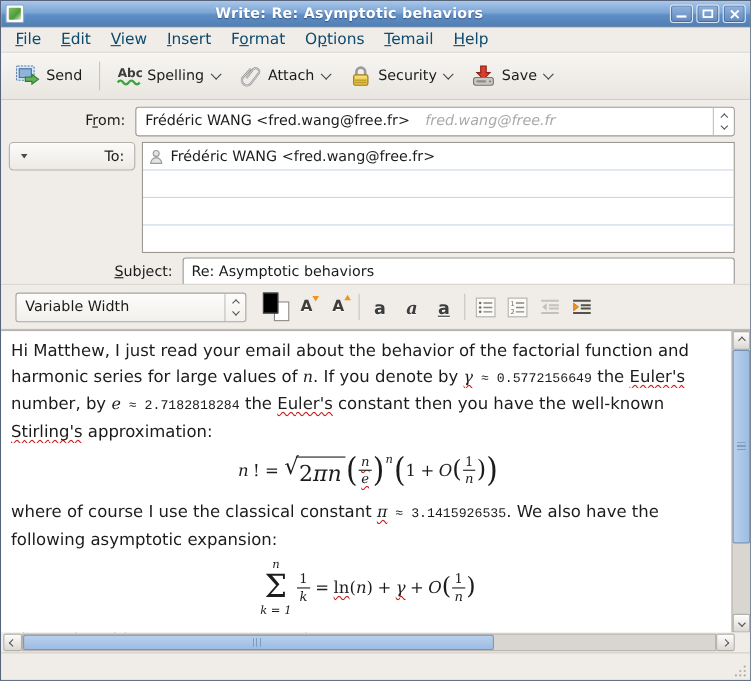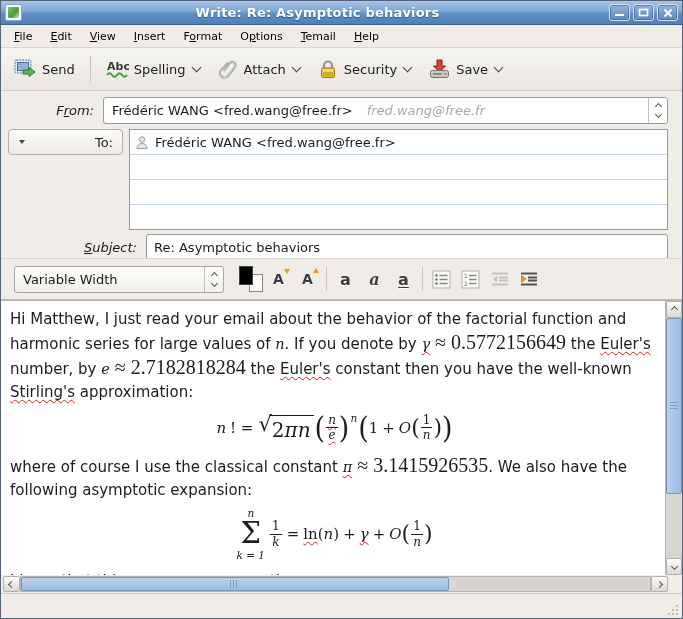--- a/index.html
+++ b/index.html
@@ -21,36 +21,36 @@
     text-shadow:0 1px 1px rgba(20,40,80,.55); letter-spacing:.2px; }
   .win-controls { display:flex; gap:3px; }
   .win-btn { width:21px; height:17px; border-radius:3px; border:1px solid #d9e5f4;
     background:linear-gradient(to bottom,#93b4dd,#6189bc);
     box-shadow:inset 0 0 0 1px rgba(40,70,110,.45); display:flex; align-items:center; justify-content:center; }
   .win-btn svg { display:block; }
 
   
   .menubar { height:23px; flex:0 0 23px; background:#f0ede9; border-bottom:1px solid #d9d5cf;
     display:flex; align-items:center; padding-left:4px; }
-  .menu-item { font-size:11px; color:#000000; padding:2px 9px; cursor:default; }
+  .menu-item { font-size:14px; color:#0c4a6e; padding:2px 9px; cursor:default; }
   .accel { text-decoration:underline; }
 
   
   .toolbar { height:43px; flex:0 0 43px; display:flex; align-items:center; gap:2px;
     background:linear-gradient(to bottom,#f7f5f2,#e9e6e1); border-bottom:1px solid #cfcbc5; padding:0 6px; }
   .tb-btn { display:flex; align-items:center; gap:5px; padding:4px 7px; border-radius:3px; font-size:13px; color:#1b1b1b; }
   .tb-sep { width:1px; height:26px; background:#c8c4be; margin:0 6px; }
   .dd-chev { width:7px; height:7px; border-right:1.6px solid #444; border-bottom:1.6px solid #444;
     transform:rotate(45deg); margin:-4px 1px 0 2px; }
   .tb-btn svg { display:block; }
 
   
   .addressing { height:167px; flex:0 0 167px; background:#f0ede9; padding:6px 14px 0 0; }
   .addr-row { display:flex; align-items:center; }
-  .label-col { width:102px; text-align:right; padding-right:9px; font-size:13px; color:#1b1b1b;font-style:italic; }
+  .label-col { width:122px; text-align:right; padding-right:9px; font-size:13px; color:#1b1b1b; }
   .from-combo { flex:1; height:27px; background:#fff; border:1px solid #9b9893; border-radius:3px;
     display:flex; align-items:center; overflow:hidden; }
   .from-combo .val { font-size:13px; color:#1b1b1b; padding-left:8px; white-space:nowrap; }
   .from-combo .hint { font-size:13px; color:#a9a9a9; font-style:italic; padding-left:14px; white-space:nowrap; flex:1; }
   .spinner { width:19px; align-self:stretch; border-left:1px solid #c2bfb9; display:flex; flex-direction:column;
     align-items:center; justify-content:center; gap:3px; background:#fff; }
   .chev-u { width:5px; height:5px; border-left:1.4px solid #555; border-top:1.4px solid #555; transform:rotate(45deg); }
   .chev-d { width:5px; height:5px; border-right:1.4px solid #555; border-bottom:1.4px solid #555; transform:rotate(45deg); }
 
   .to-row { margin-top:5px; align-items:flex-start; }
@@ -91,21 +91,21 @@
   .glyph-a.it { font-family:"DejaVu Serif",serif; font-style:italic; font-weight:bold; }
   .glyph-a.un { text-decoration:underline; text-underline-offset:2px; }
   .fmt-sep { width:1px; height:24px; background:#c8c4be; margin:0 4px; }
 
   
   .body-wrap { flex:1 1 auto; display:flex; background:#fff; border-top:1px solid #b7b3ad; min-height:0; }
   .editor { flex:1; padding:7px 6px 0 9px; overflow:hidden; color:#1c1c1c; }
   .editor p { font-size:15px; line-height:23px; }
   .seg-text { font-family:"DejaVu Sans",sans-serif; }
   .seg-m, .seg-msp { font-family:"DejaVu Serif",serif; font-style:italic; font-size:14.5px; }
-  .seg-mn { font-family:Liberation Serif, serif; font-size:20px; }
+  .seg-mn { font-family:Liberation Mono, monospace; font-size:12px; }
   .seg-misspelled, .seg-msp, .squig { text-decoration:underline wavy #cc2020; text-decoration-thickness:1px;
     text-underline-offset:2px; text-decoration-skip-ink:none; }
 
   .formula { display:flex; justify-content:center; align-items:center; font-family:"DejaVu Serif",serif;
     font-size:15px; color:#1c1c1c; }
   .f1 { margin:9px 0 11px; }
   .f2 { margin:6px 0 10px; }
   .mi { font-style:italic; }
   .mo { padding:0 4px; font-style:normal; }
   .frac { display:inline-flex; flex-direction:column; align-items:center; font-size:12px; line-height:1.2; margin:0 1px; }

